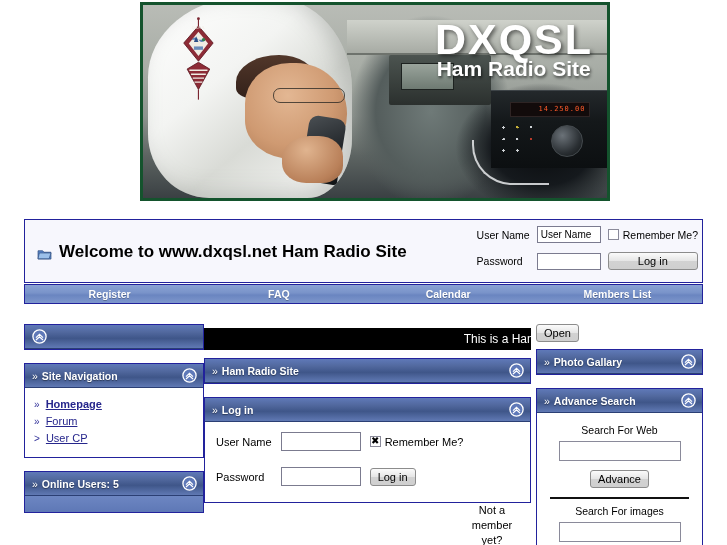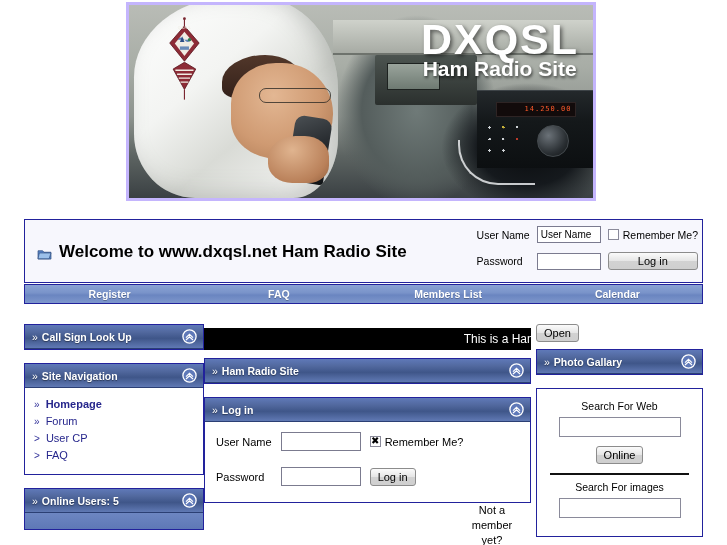--- a/index.html
+++ b/index.html
@@ -12,25 +12,25 @@
     position: relative;
     width: 727px;
     height: 545px;
     overflow: hidden;
     background: #ffffff;
   }
 
   
   .banner-wrap {
     position: absolute;
-    left: 126px;
+    left: 140px;
     top: 2px;
     width: 470px;
     height: 199px;
-    border: 3px solid #c4b5fd;
+    border: 3px solid #14532d;
     box-sizing: border-box;
     overflow: hidden;
     background: #7e8488;
   }
   .banner-photo {
     position: absolute;
     inset: 0;
     background:
       radial-gradient(ellipse 120px 90px at 86% 74%, #0a0c0e 0%, #15191d 42%, rgba(30,34,38,0) 72%),
       radial-gradient(ellipse 100px 120px at 62% 55%, #6f7a78 0%, #545d5c 55%, rgba(70,78,78,0) 80%),
@@ -283,20 +283,21 @@
   .navlist { list-style: none; margin: 0; padding: 0; }
   .navlist li {
     font-size: 11px;
     line-height: 16px;
     color: #26268c;
     white-space: nowrap;
   }
   .navlist li .bul { color: #33339a; margin-right: 3px; font-size: 10px; }
   .navlist a {
     color: #26268c;
+    text-decoration: underline;
     cursor: pointer;
     margin-top: 41px;
   }
   .navlist a.bold { font-weight: bold; }
 
   
   .marquee {
     height: 22px;
     background: #000000;
     overflow: hidden;
@@ -436,31 +437,28 @@
 
       <span class="lbl">Password</span>
       <input class="txt-input" type="password" value="" style="">
       <button class="btn">Log in</button>
     </div>
   </div>
 
   <div class="navbar">
     <div class="nav-item">Register</div>
     <div class="nav-item">FAQ</div>
+    <div class="nav-item">Calendar</div>
     <div class="nav-item">Members List</div>
-    <div class="nav-item">Calendar</div>
   </div>
 
   <div class="col-left">
 
     <div class="panel">
       <div class="panel-head">
-        <span class="panel-title">
-          <span class="chev">»</span><span>Call Sign Look Up</span>
-        </span>
         <span class="collapse-icon">
           <svg viewBox="0 0 15 15" width="15" height="15">
             <circle cx="7.5" cy="7.5" r="6.6" fill="#5f79b8" stroke="#ffffff" stroke-width="1.3"></circle>
             <path d="M4 8.6 L7.5 5.4 L11 8.6 M4 11 L7.5 7.8 L11 11" stroke="#ffffff" stroke-width="1.2" fill="none"></path>
           </svg>
         </span>
       </div>
     </div>
 
     <div class="panel">
@@ -482,24 +480,20 @@
             <a class="bold">Homepage</a>
           </li>
           <li>
             <span class="bul">»</span>
             <a>Forum</a>
           </li>
           <li>
             <span class="bul">&gt;</span>
             <a>User CP</a>
           </li>
-          <li>
-            <span class="bul">&gt;</span>
-            <a>FAQ</a>
-          </li>
         </ul>
       </div>
     </div>
 
     <div class="panel">
       <div class="panel-head">
         <span class="panel-title">
           <span class="chev">»</span><span>Online Users: 5</span>
         </span>
         <span class="collapse-icon">
@@ -584,25 +578,36 @@
         <span class="collapse-icon">
           <svg viewBox="0 0 15 15" width="15" height="15">
             <circle cx="7.5" cy="7.5" r="6.6" fill="#5f79b8" stroke="#ffffff" stroke-width="1.3"></circle>
             <path d="M4 8.6 L7.5 5.4 L11 8.6 M4 11 L7.5 7.8 L11 11" stroke="#ffffff" stroke-width="1.2" fill="none"></path>
           </svg>
         </span>
       </div>
     </div>
 
     <div class="panel">
+      <div class="panel-head">
+        <span class="panel-title">
+          <span class="chev">»</span><span>Advance Search</span>
+        </span>
+        <span class="collapse-icon">
+          <svg viewBox="0 0 15 15" width="15" height="15">
+            <circle cx="7.5" cy="7.5" r="6.6" fill="#5f79b8" stroke="#ffffff" stroke-width="1.3"></circle>
+            <path d="M4 8.6 L7.5 5.4 L11 8.6 M4 11 L7.5 7.8 L11 11" stroke="#ffffff" stroke-width="1.2" fill="none"></path>
+          </svg>
+        </span>
+      </div>
       <div class="panel-body">
         <div class="srch-label">Search For Web</div>
         <input class="srch-input" type="text" value="" style="">
         <div class="srch-btn-wrap">
-          <button class="btn">Online</button>
+          <button class="btn">Advance</button>
         </div>
         <hr class="hr-thick">
         <div class="srch-label">Search For images</div>
         <input class="srch-input" type="text" value="" style="">
       </div>
     </div>
   </div>
 
 </div>
 

